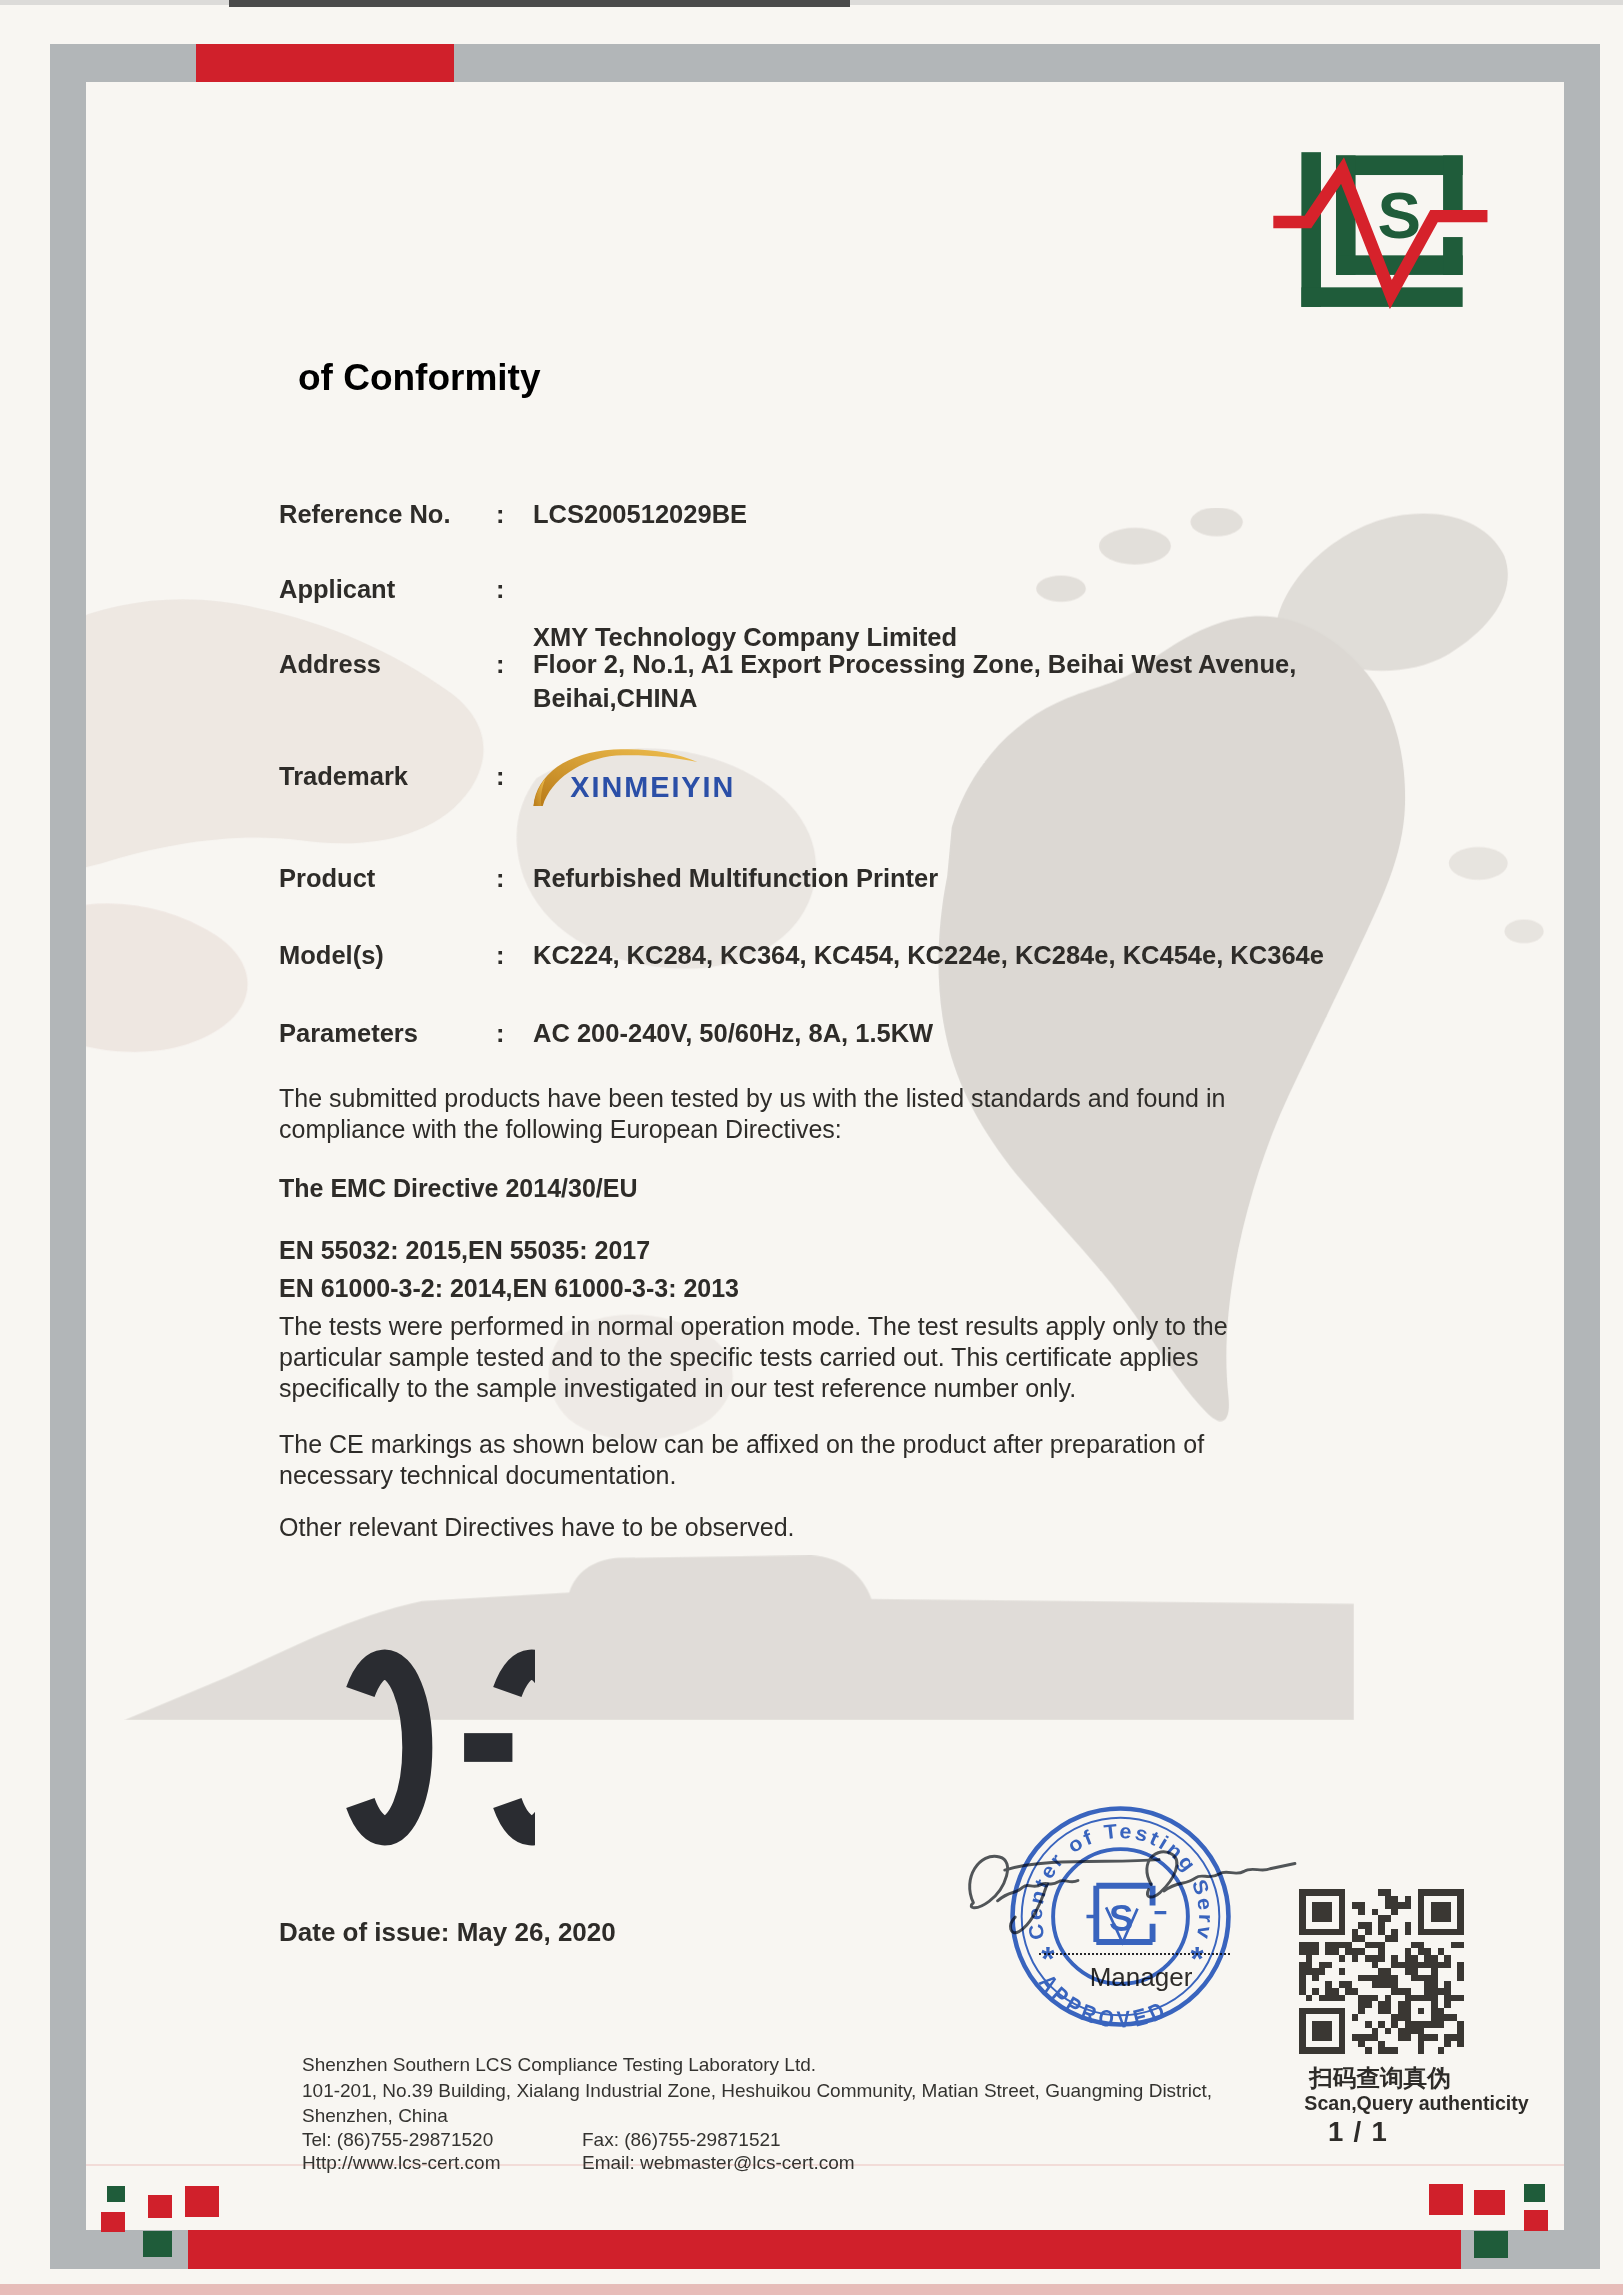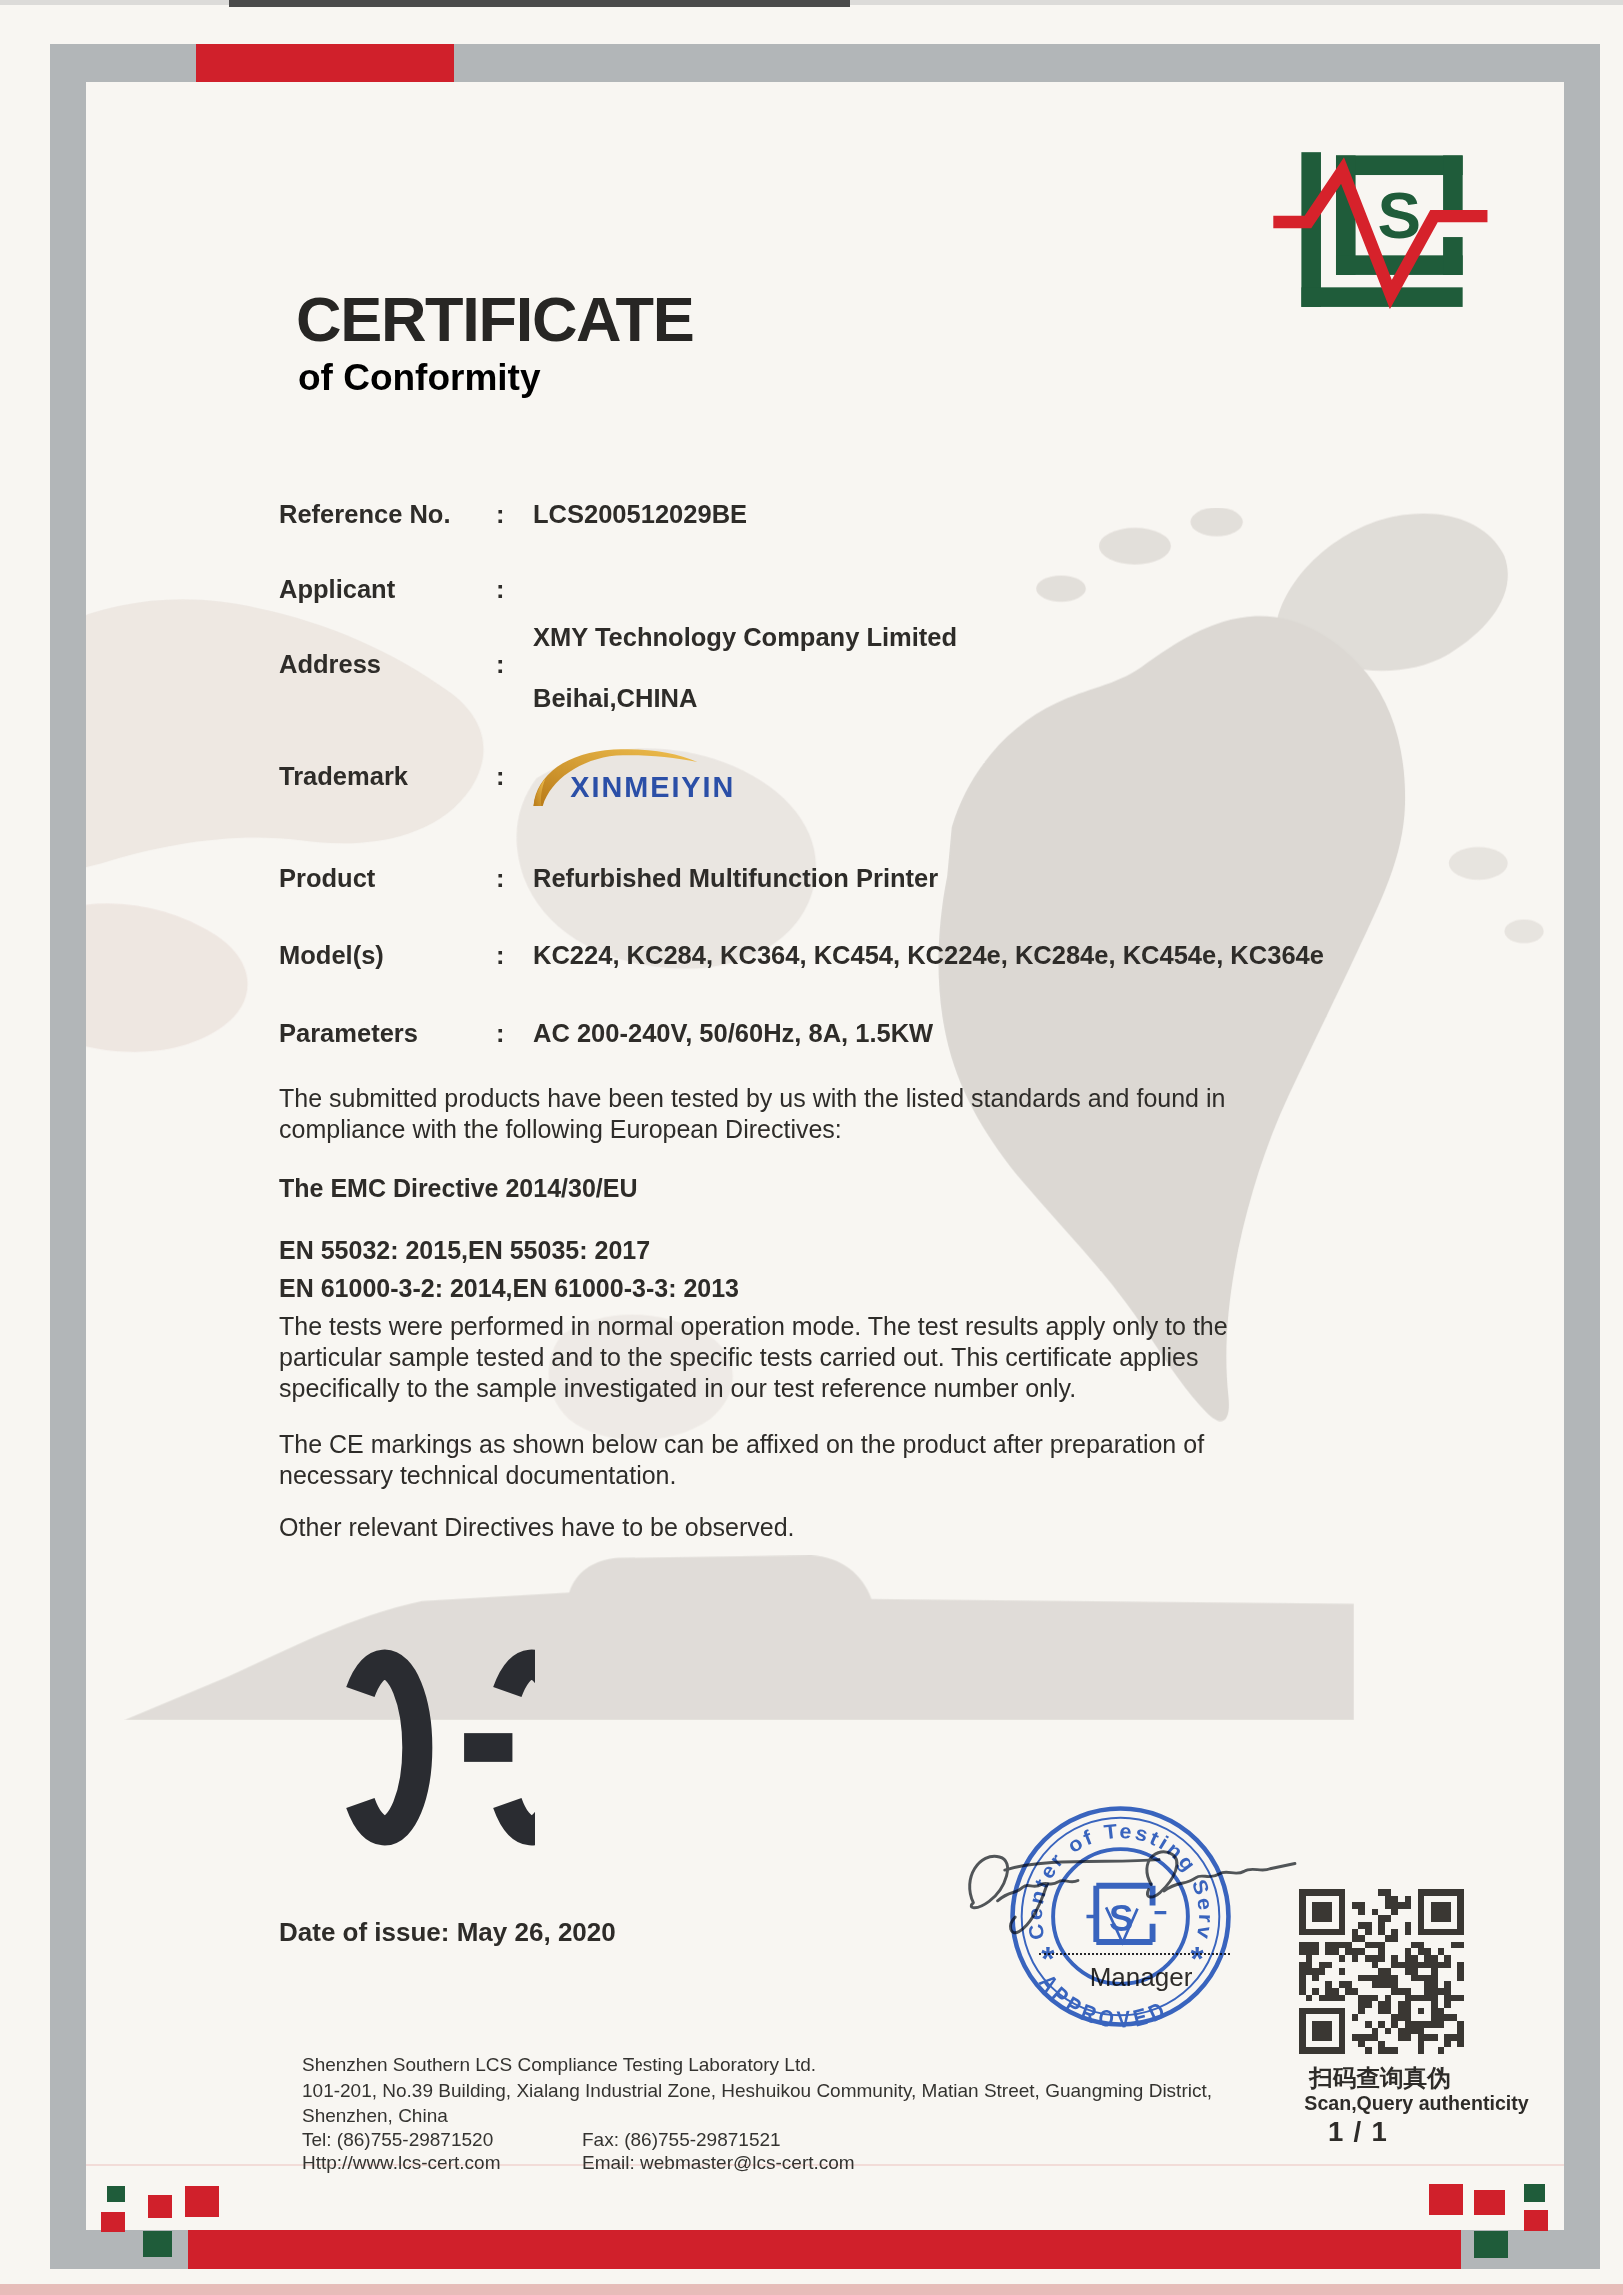--- a/index.html
+++ b/index.html
@@ -72,33 +72,33 @@
     <rect x="45" y="227" width="247" height="30" fill="#1f5c3a"></rect>
     <rect x="98" y="25" width="194" height="30" fill="#1f5c3a"></rect>
     <rect x="98" y="25" width="30" height="183" fill="#1f5c3a"></rect>
     <rect x="98" y="178" width="194" height="30" fill="#1f5c3a"></rect>
     <rect x="262" y="25" width="30" height="93" fill="#1f5c3a"></rect>
     <rect x="262" y="150" width="30" height="58" fill="#1f5c3a"></rect>
     <text x="195" y="152" text-anchor="middle" font-size="100" font-weight="bold" fill="#1f5c3a" font-family="Liberation Sans, DejaVu Sans, sans-serif">S</text>
     <polyline points="2,127 55,127 108,48 182,238 248,118 330,118" fill="none" stroke="#d6222b" stroke-width="19"></polyline>
   </svg>
 
-  <div class="abs z2 title1" style="left:296px;top:283px;">CERTIFICATE</div>
   <div class="abs z2 title2" style="left:298px;top:357px;">of Conformity</div>
 
   <div class="abs z2 flabel" style="left:279px;top:498px;">Reference No.</div>
   <div class="abs z2 flabel" style="left:496px;top:498px;">:</div>
   <div class="abs z2 fvalue" style="left:533px;top:498px;">LCS200512029BE</div>
 
   <div class="abs z2 flabel" style="left:279px;top:573px;">Applicant</div>
   <div class="abs z2 flabel" style="left:496px;top:573px;">:</div>
   <div class="abs z2 fvalue" style="left:533px;top:573px;margin-top:48px;">XMY Technology Company Limited</div>
 
   <div class="abs z2 flabel" style="left:279px;top:648px;">Address</div>
   <div class="abs z2 flabel" style="left:496px;top:648px;">:</div>
+  <div class="abs z2 fvalue" style="left:533px;top:648px;width:837px;">Floor 2, No.1, A1 Export Processing Zone, Beihai West Avenue,</div>
   <div class="abs z2 fvalue" style="left:533px;top:682px;">Beihai,CHINA</div>
 
   <div class="abs z2 flabel" style="left:279px;top:760px;">Trademark</div>
   <div class="abs z2 flabel" style="left:496px;top:760px;">:</div>
   <svg class="abs z2" style="left:527px;top:735px;" width="236" height="79" viewBox="0 0 360 120">
     <defs>
       <linearGradient id="gold" x1="0" y1="1" x2="1" y2="0">
         <stop offset="0" stop-color="#b87a18"></stop>
           <stop offset="1" stop-color="#f0c050"></stop>
       </linearGradient>

